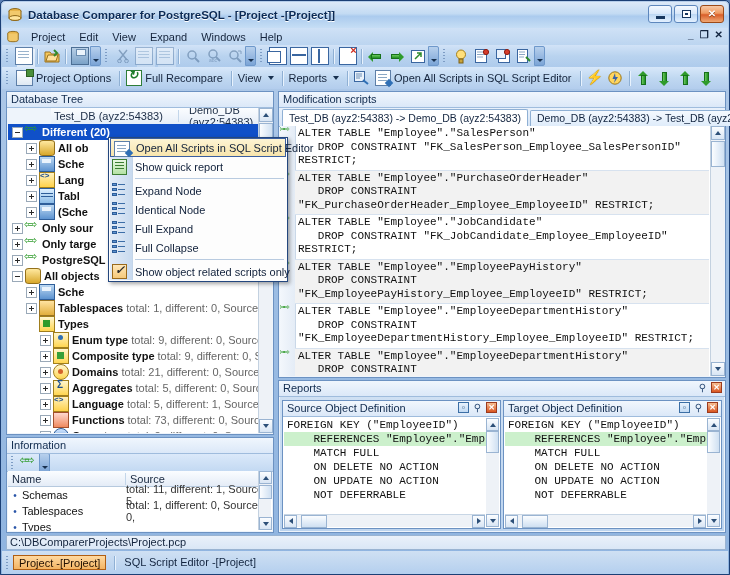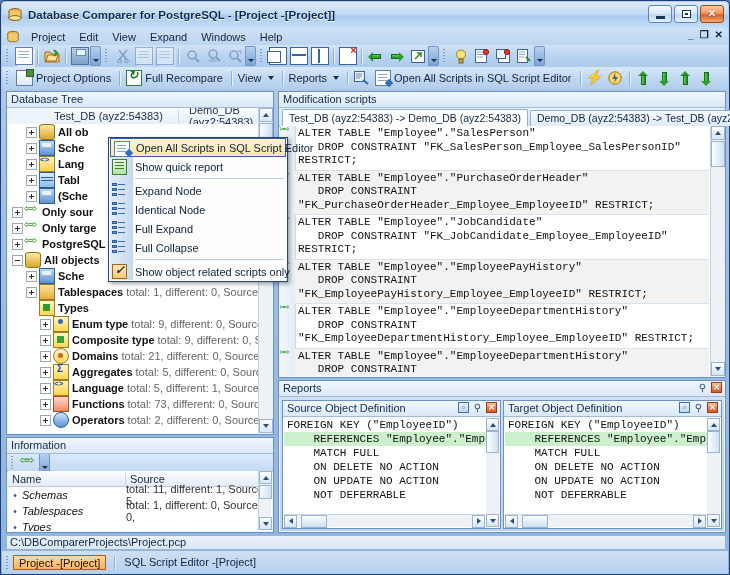--- a/index.html
+++ b/index.html
@@ -233,21 +233,21 @@
   #infoPanel{left:5px;top:436px;width:268px;height:96px;}
   .info-tb{height:17px;display:flex;align-items:center;
     background:linear-gradient(180deg,#dbe9fa 0%,#c3d9f2 100%);border-bottom:1px solid #a9c2de;}
   .info-grid{position:absolute;left:1px;top:33px;right:1px;bottom:1px;background:#fff;overflow:hidden;}
   .ig-head{display:flex;height:15px;align-items:center;font-size:11px;color:#16263e;
     background:linear-gradient(180deg,#fbfdff,#e4ecf7);border-bottom:1px solid #b6c9de;}
   .ig-head .h1{width:118px;padding-left:4px;box-sizing:border-box;border-right:1px solid #c3d6ea;}
   .ig-head .h2{flex:1;padding-left:4px;box-sizing:border-box;}
   .ig-row{display:flex;height:16px;align-items:center;font-size:11px;color:#111;}
   .ig-row .b{width:14px;text-align:center;color:#2a55a8;font-size:10px;}
-  .ig-row .c1{width:104px;font-style:italic;}
+  .ig-row .c1{width:104px;}
   .ig-row .c2{flex:1;color:#333;}
 
   
   #modPanel{left:277px;top:90px;width:448px;height:287px;}
   .tabs{display:flex;align-items:flex-end;height:18px;padding-left:3px;
     background:linear-gradient(180deg,#e9f1fb,#d6e5f6);border-bottom:1px solid #8fb0d4;}
   .tab{
     height:16px;line-height:15px;padding:0 6px;font-size:10.5px;color:#12243f;
     border:1px solid #8fb0d4;border-bottom:none;background:linear-gradient(180deg,#f4f9ff,#dfecfa);
     margin-right:2px;box-sizing:border-box;border-radius:2px 2px 0 0;white-space:nowrap;
@@ -557,20 +557,26 @@
       </span>
   </div>
 
   <div class="panel" id="treePanel">
     <div class="panel-cap">Database Tree</div>
     <div class="tree-hdr">
       <div class="c1">Test_DB (ayz2:54383)</div>
       <div class="c2">Demo_DB (ayz2:54383)</div>
     </div>
     <div class="tree-body" id="treeBody">
+        <div class="trow sel">
+          <span style="display: inline-block; width: 4px; flex: 0 0 auto;"></span>
+          <span class="exp"></span>
+          <span class="tico arrows"></span>
+          <span class="tlabel">Different (20)</span>
+        </div>
         <div class="trow">
           <span style="display: inline-block; width: 18px; flex: 0 0 auto;"></span>
           <span class="exp plus"></span>
           <span class="tico cyl"></span>
           <span class="tlabel">All ob</span>
         </div>
         <div class="trow">
           <span style="display: inline-block; width: 18px; flex: 0 0 auto;"></span>
           <span class="exp plus"></span>
           <span class="tico sch"></span>

